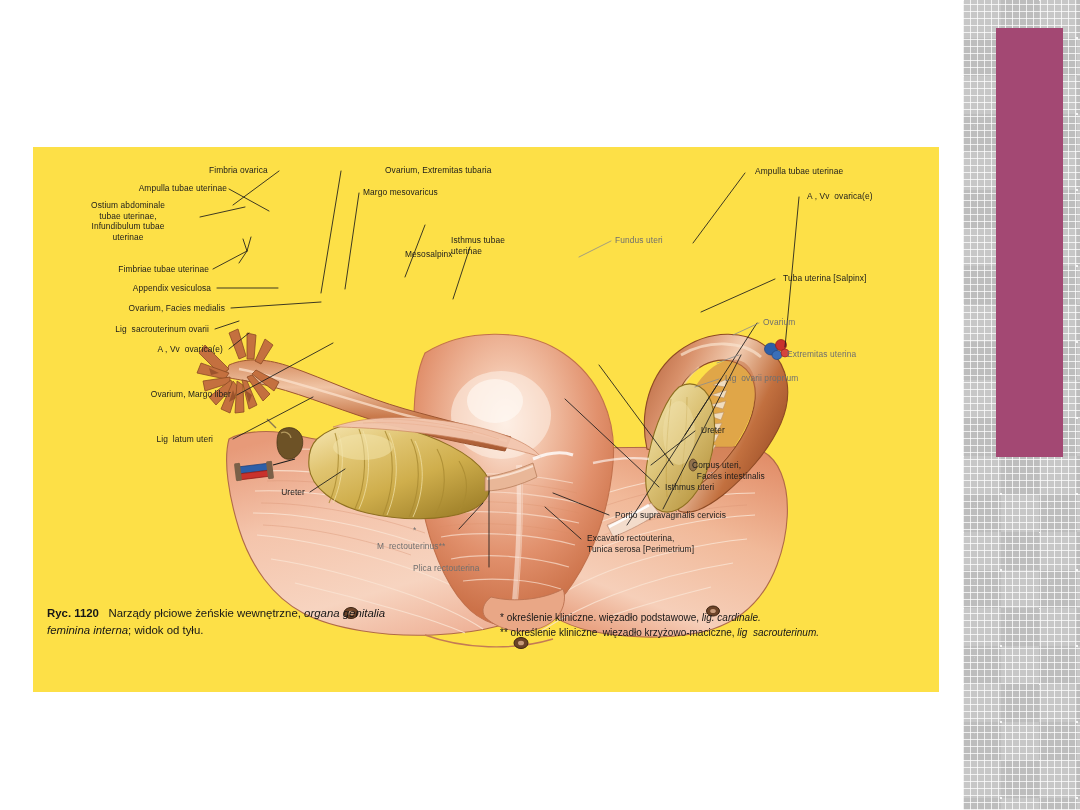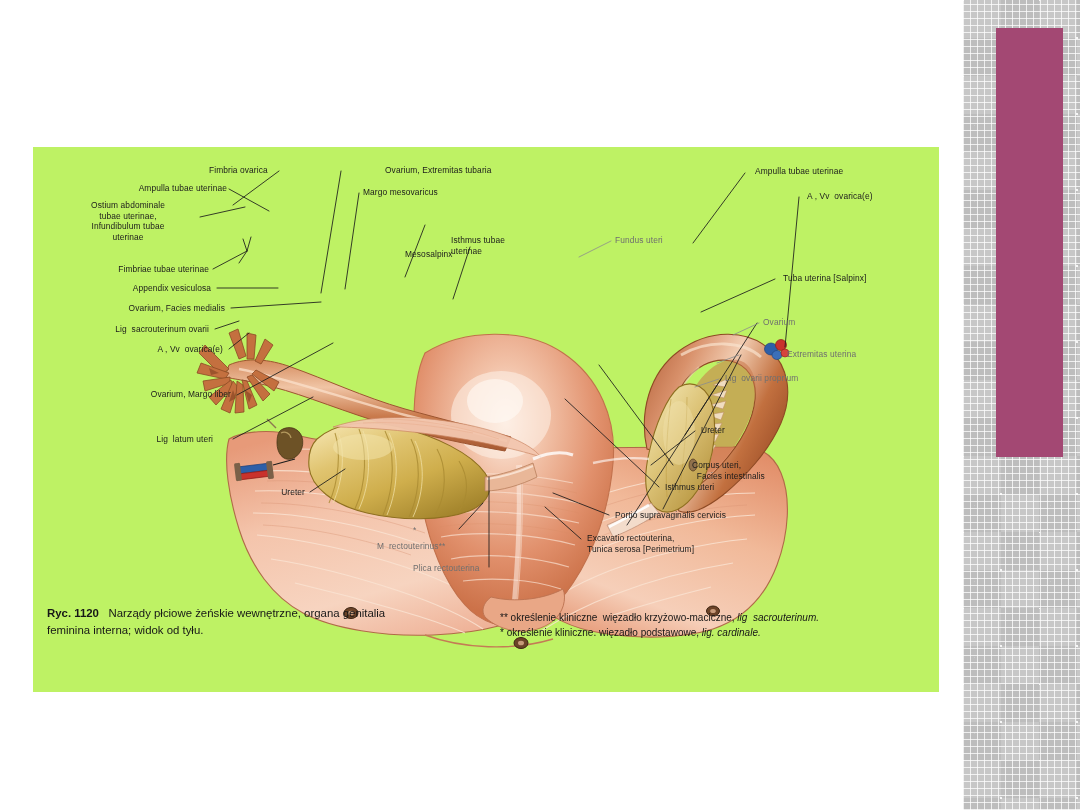--- a/index.html
+++ b/index.html
@@ -62,21 +62,21 @@
     z-index: 3;
   }
 
   
   #figure-panel {
     position: absolute;
     left: 33px;
     top: 147px;
     width: 906px;
     height: 545px;
-    background: #bef264;
+    background: #fde047;
   }
 
   
   #illustration {
     position: absolute;
     left: 0;
     top: 0;
     width: 906px;
     height: 545px;
   }
@@ -106,21 +106,21 @@
   #caption {
     position: absolute;
     left: 47px;
     top: 605px;
     width: 450px;
     font-size: 11.4px;
     line-height: 16.5px;
     color: #161616;
   }
   #caption .ryc { font-weight: bold; }
-  #caption .ital { }
+  #caption .ital { font-style: italic; }
 
   #footnotes {
     position: absolute;
     left: 500px;
     top: 611px;
     width: 430px;
     font-size: 10px;
     line-height: 14.6px;
     color: #161616;
   }
@@ -537,15 +537,15 @@
   <div class="lbl grey" style="left:380px; top:416px;">Plica rectouterina</div>
 
 </div>
 
 <div id="caption">
   <span class="ryc">Ryc. 1120</span>&nbsp;&nbsp;&nbsp;<span>Narządy płciowe żeńskie wewnętrzne, </span><span class="ital">organa genitalia</span><br>
   <span class="ital">feminina interna</span><span>; widok od tyłu.</span>
 </div>
 
 <div id="footnotes">
+  <span class="row"><span>*</span><span> określenie kliniczne. więzadło podstawowe, </span><span class="ital">lig. cardinale.</span></span>
   <span class="row"><span>**</span><span> określenie kliniczne  więzadło krzyżowo-maciczne, </span><span class="ital">lig  sacrouterinum.</span></span>
-  <span class="row"><span>*</span><span> określenie kliniczne. więzadło podstawowe, </span><span class="ital">lig. cardinale.</span></span>
 </div>
 
 </body></html>

